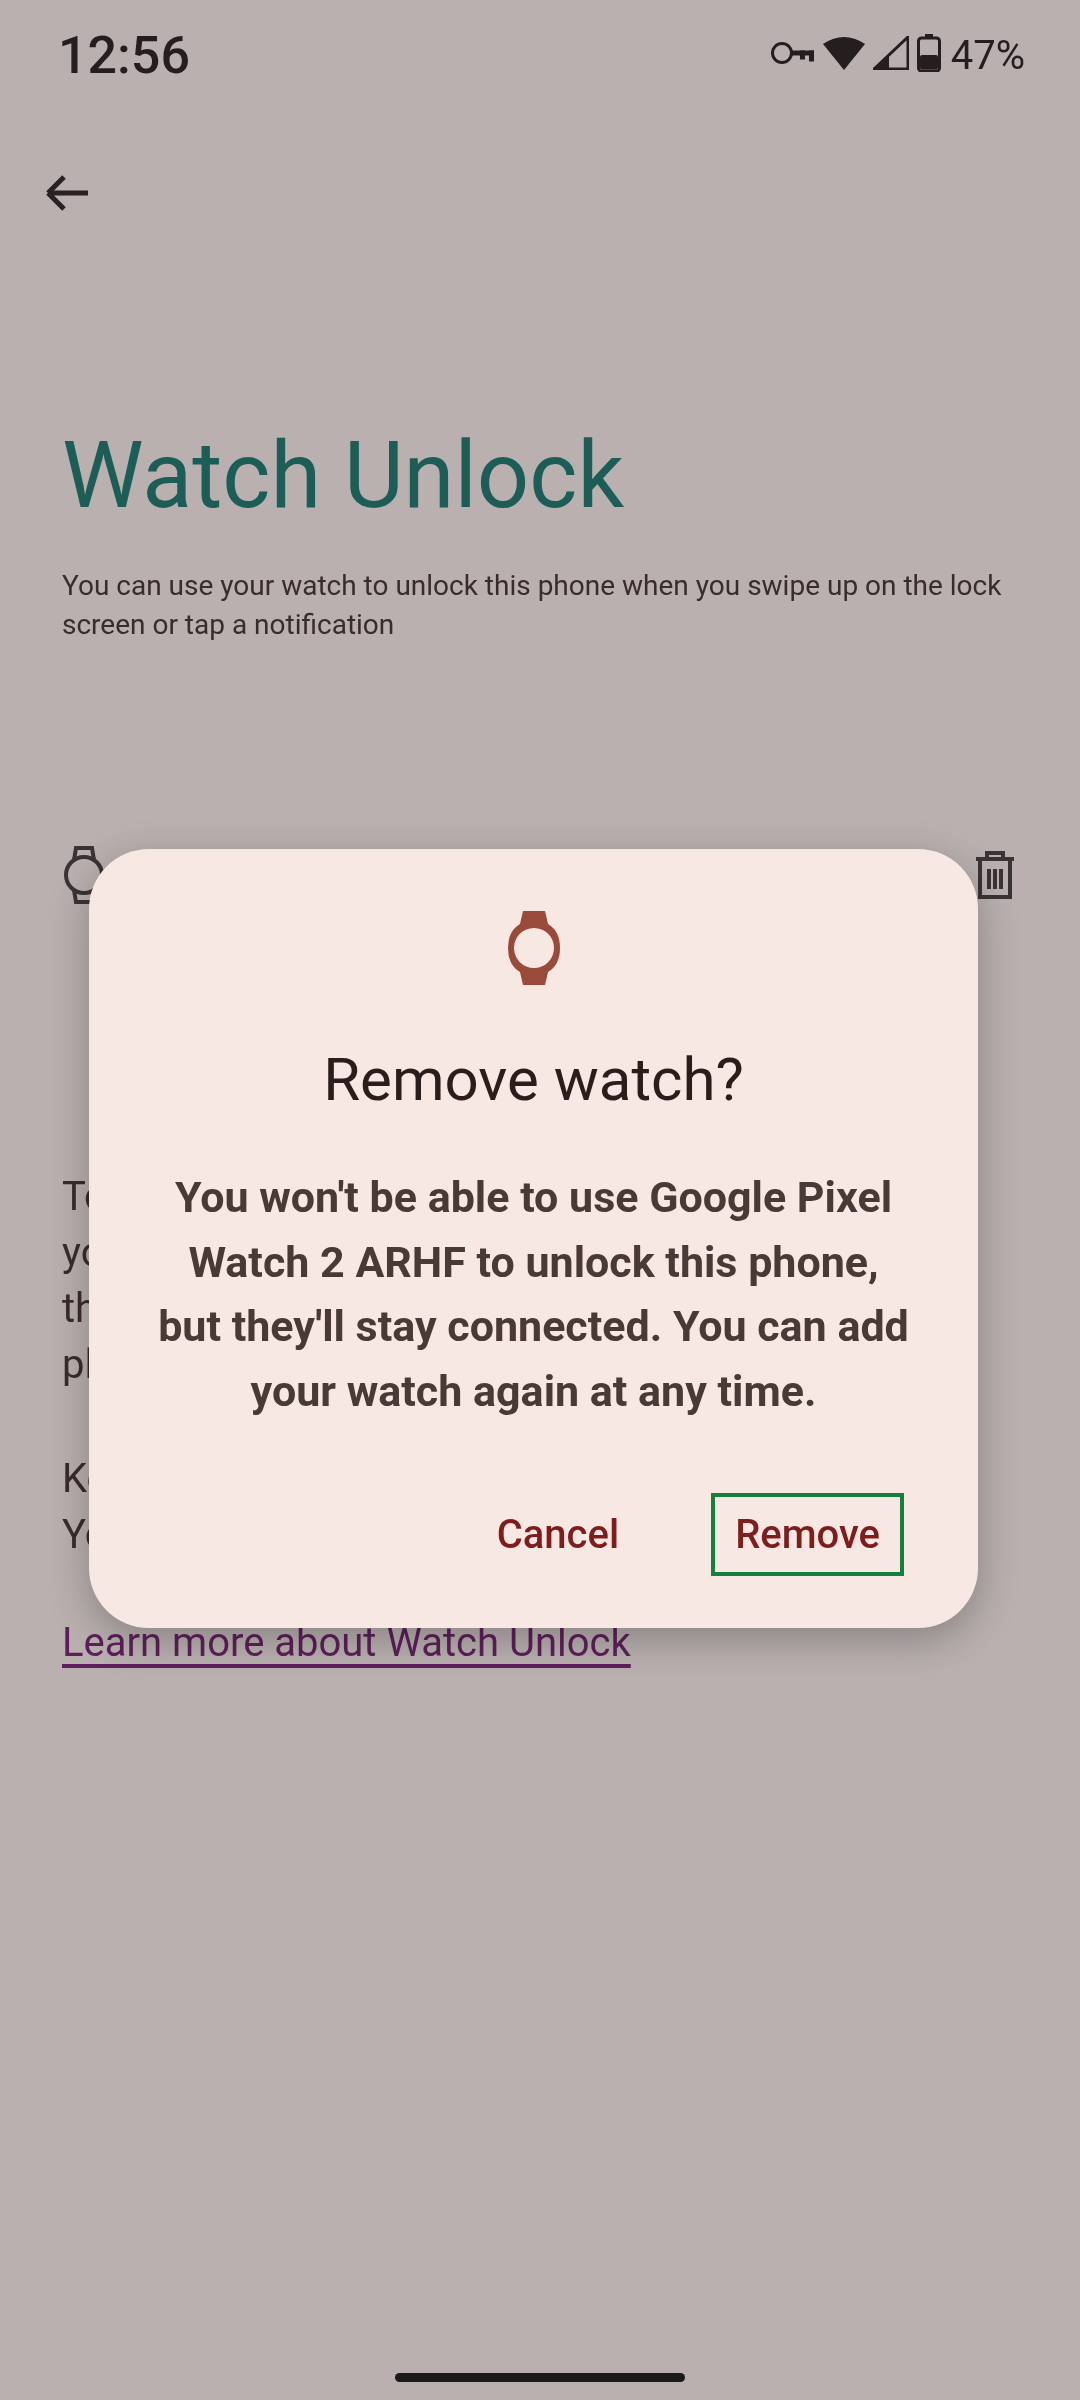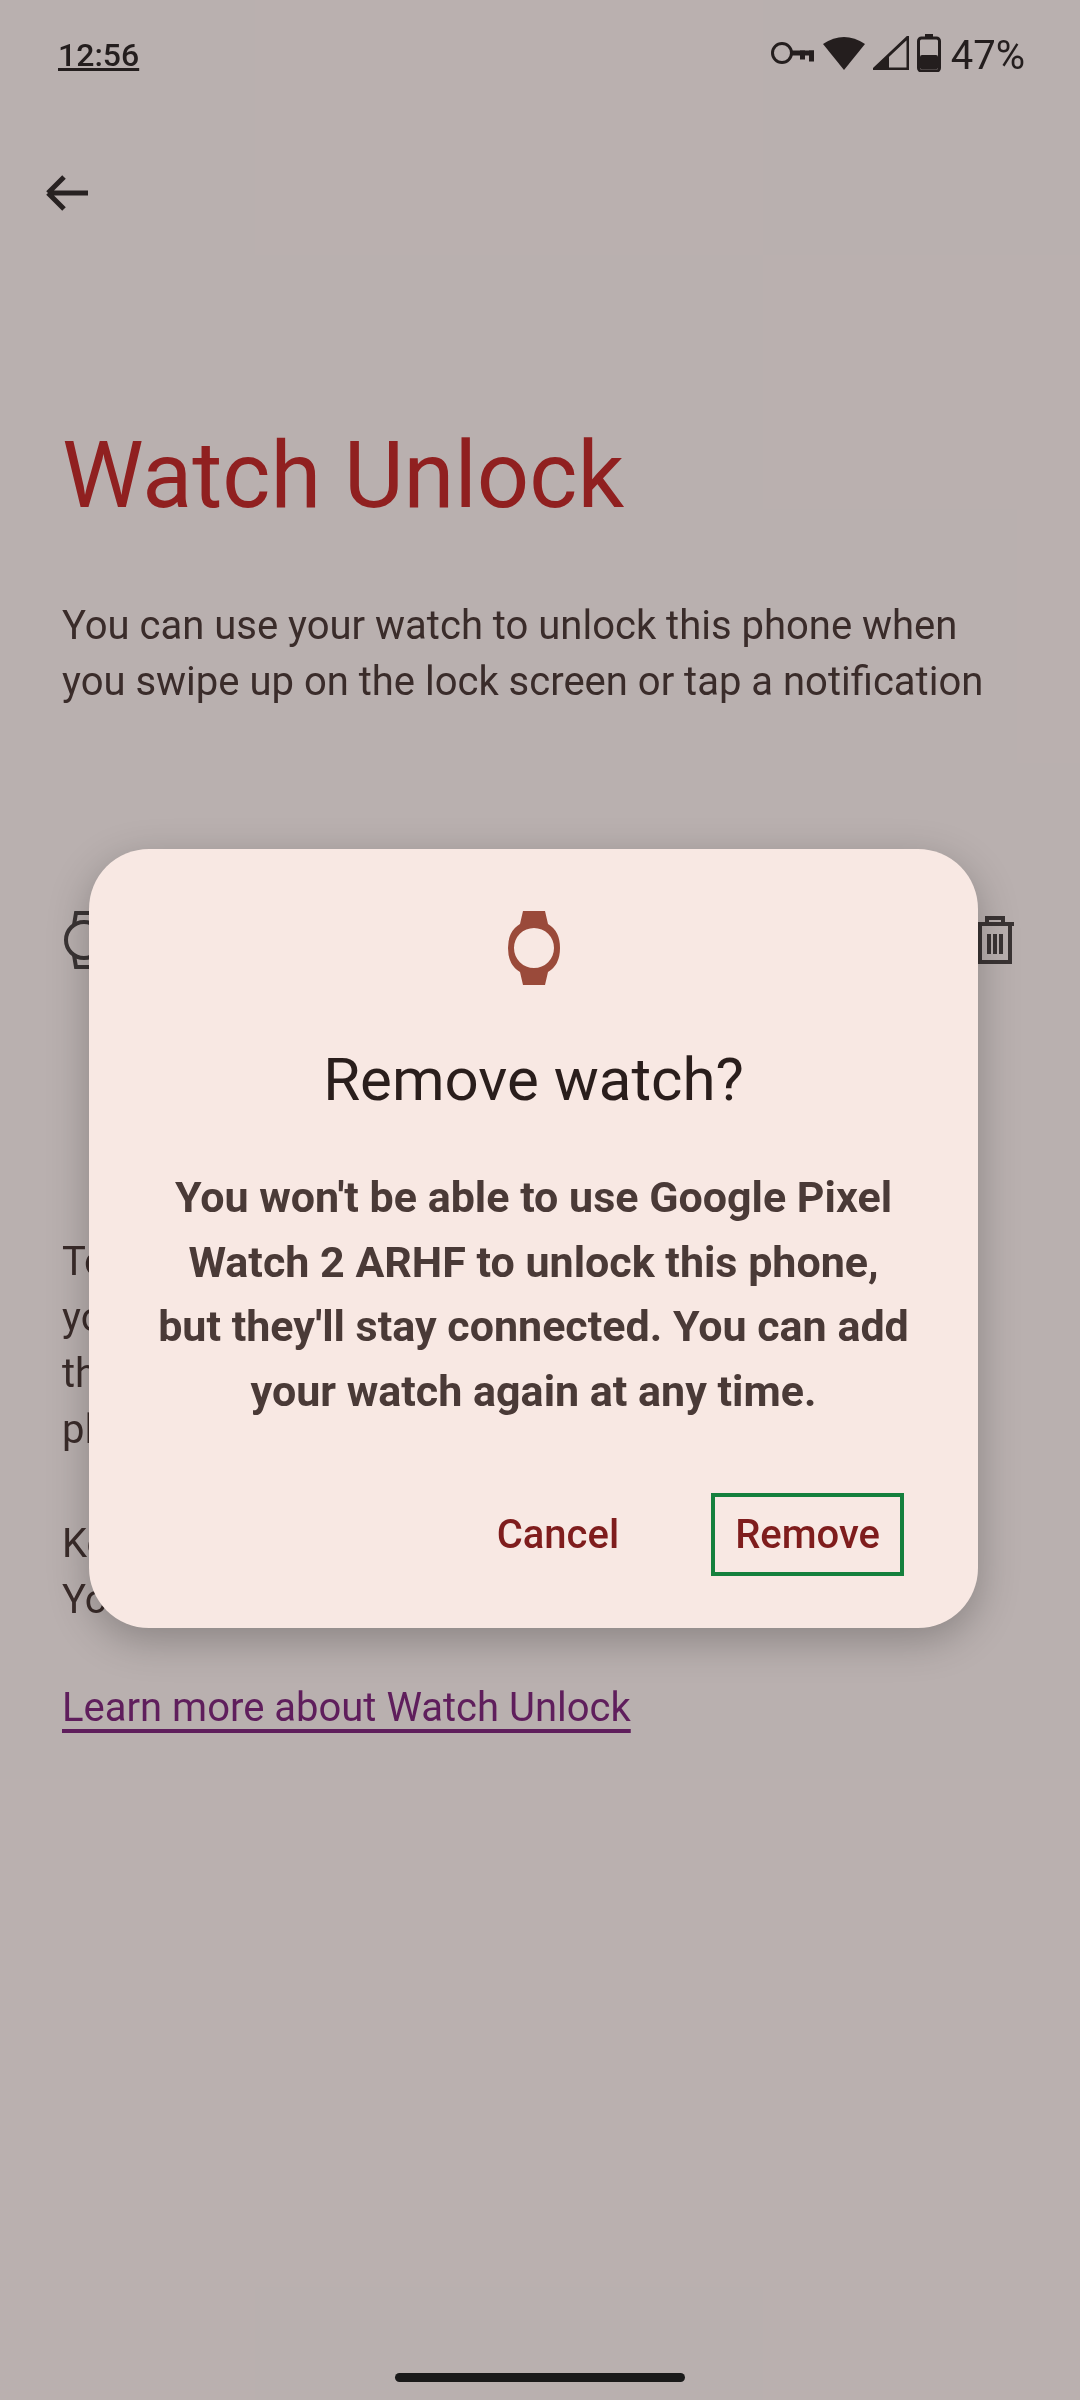--- a/index.html
+++ b/index.html
@@ -24,23 +24,22 @@
     .status-bar {
       height: 110px;
       display: flex;
       justify-content: space-between;
       align-items: center;
       padding: 0 55px 0 58px;
       color: #1a1a1a;
     }
     
     .status-time {
-      font-size: 32px;
+      font-size: 52px;
       font-weight: 500;
-      text-decoration: underline;
     }
     
     .status-right {
       display: flex;
       align-items: center;
       gap: 10px;
     }
     
     .status-icons {
       display: flex;
@@ -62,30 +61,30 @@
       display: inline-block;
     }
     
     .page-content {
       padding: 200px 62px 0 62px;
     }
     
     .page-title {
       font-size: 92px;
       font-weight: 400;
-      color: #b91c1c;
+      color: #0f766e;
       line-height: 1.1;
     }
     
     .page-subtitle {
-      font-size: 40px;
+      font-size: 28px;
       font-weight: 400;
       color: #3a2e2c;
       line-height: 1.4;
-      margin-top: 72px;
+      margin-top: 40px;
       padding-right: 10px;
     }
     
     .device-row {
       display: flex;
       align-items: center;
       margin-top: 200px;
       gap: 50px;
     }
     

